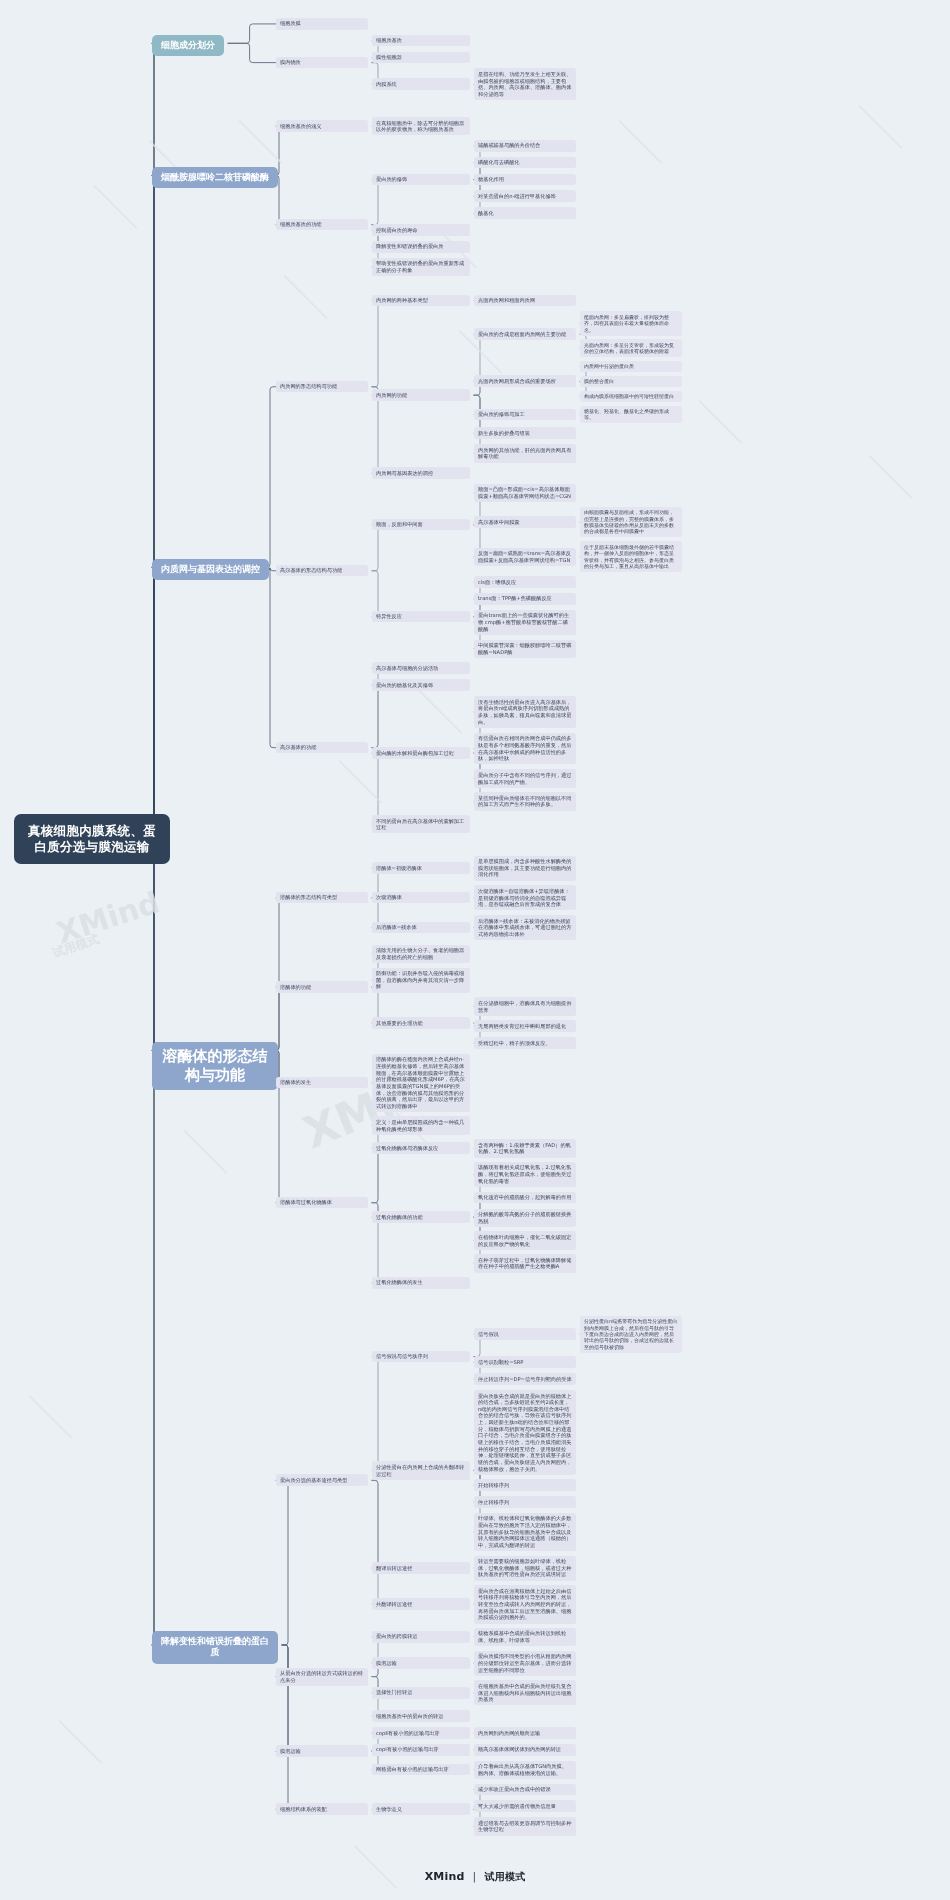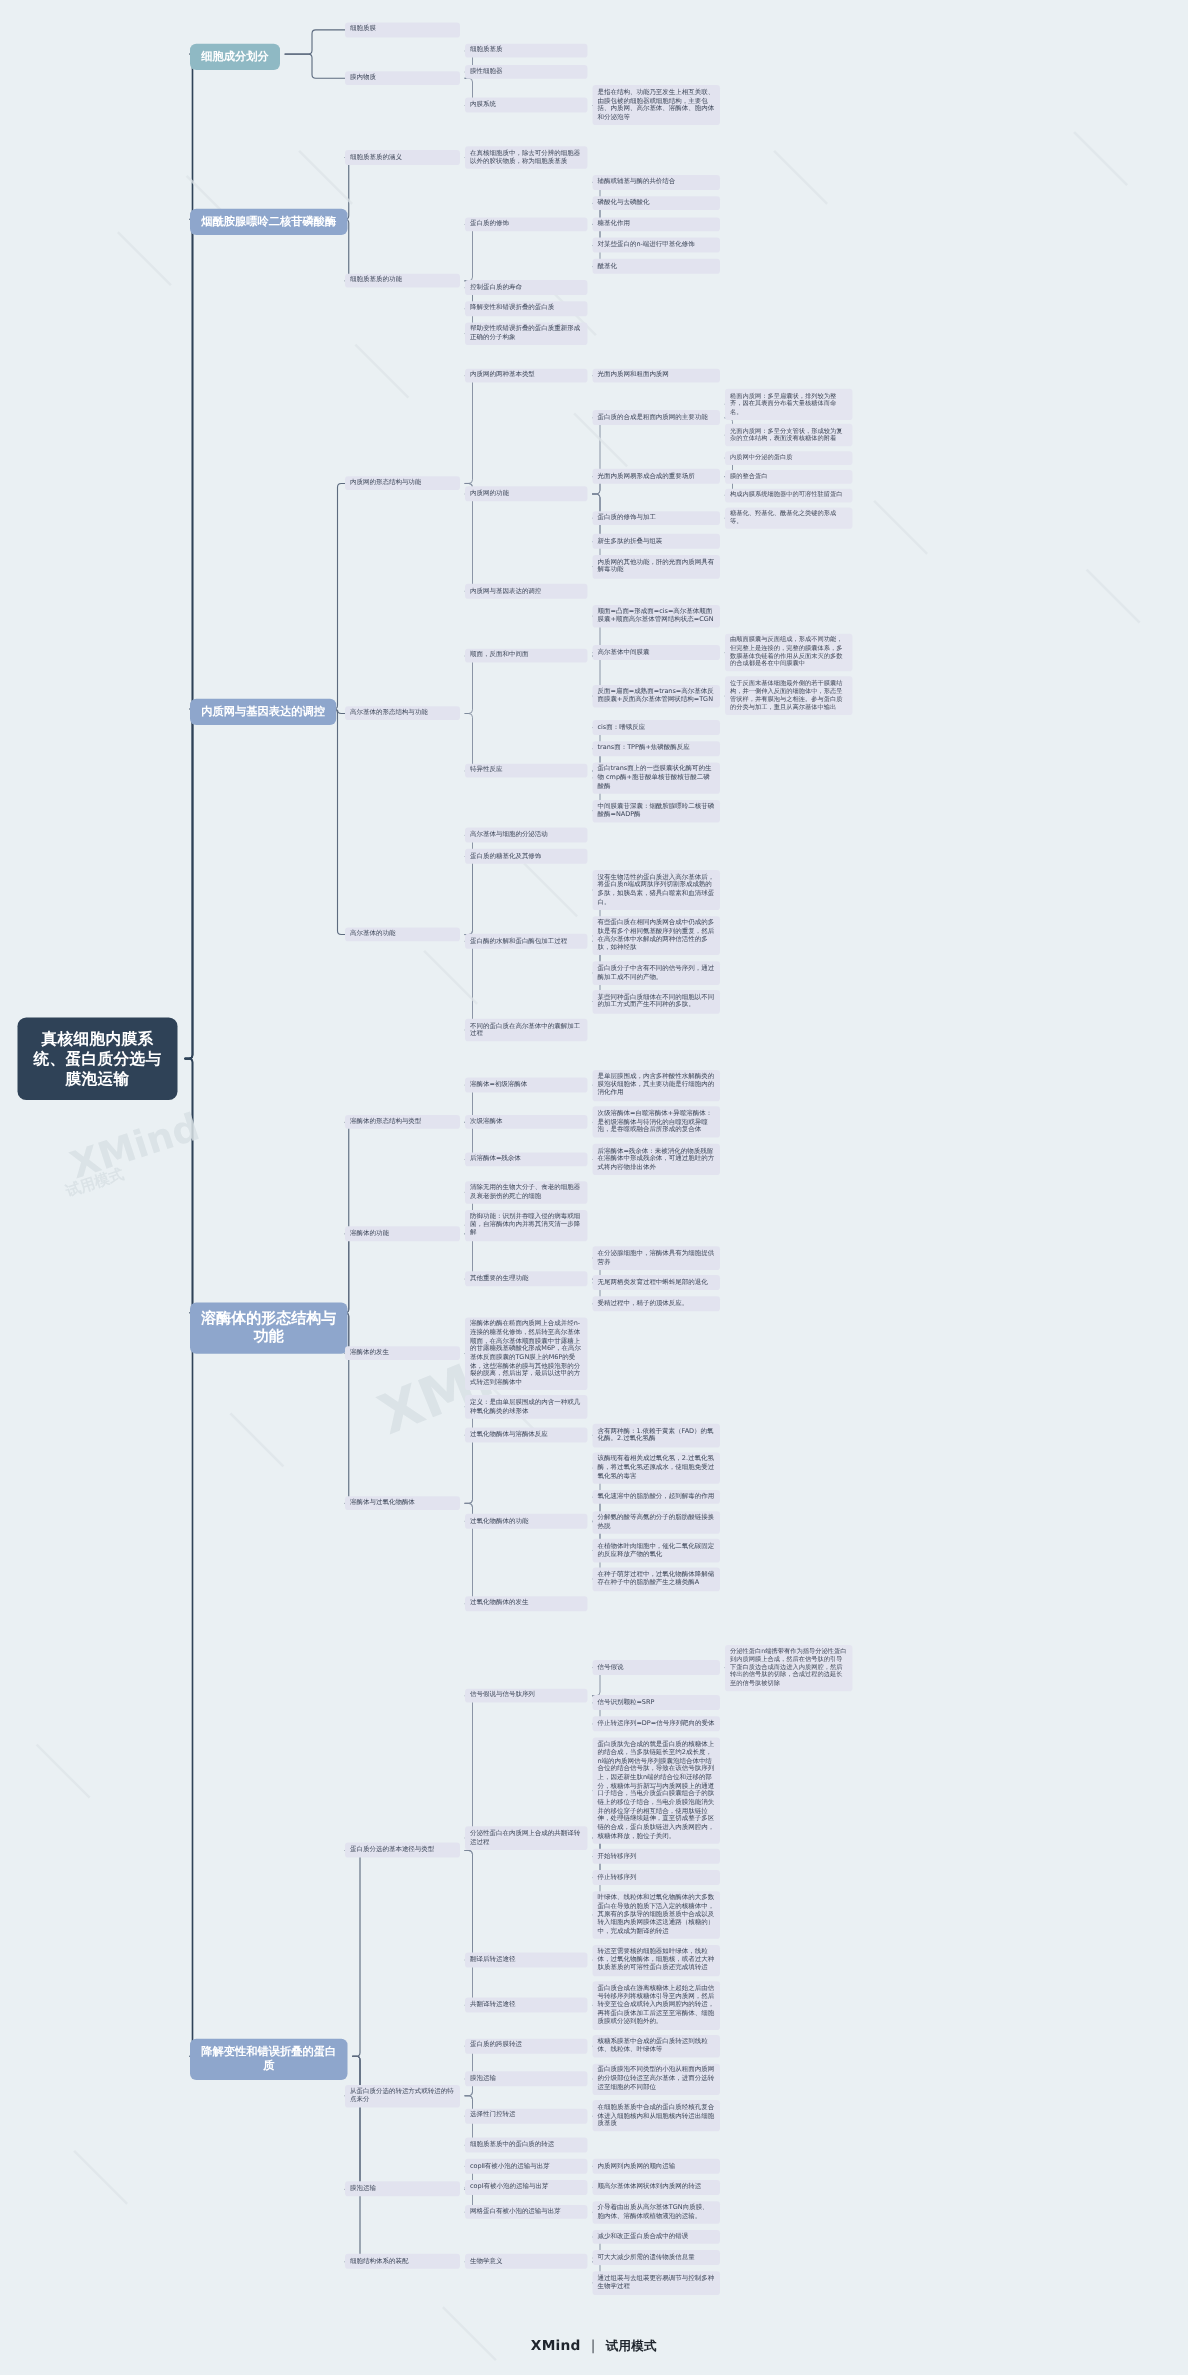--- a/index.html
+++ b/index.html
@@ -185,21 +185,21 @@
   <div class="wm-slash" style="left:390px; top:1105px; width:60px; transform:rotate(45deg);"></div>
   <div class="wm-slash" style="left:30px; top:1395px; width:60px; transform:rotate(45deg);"></div>
   <div class="wm-slash" style="left:60px; top:1720px; width:60px; transform:rotate(45deg);"></div>
   <div class="wm-slash" style="left:355px; top:1845px; width:60px; transform:rotate(45deg);"></div>
 
   <div class="wm" style="left:55px; top:900px; font-size:30px; transform:rotate(-18deg);">XMind</div>
   <div class="wm" style="left:52px; top:938px; font-size:12px; transform:rotate(-18deg);">试用模式</div>
   <div class="wm" style="left:300px; top:1080px; font-size:44px; transform:rotate(-22deg);">XMind</div>
 
   <div id="nodes">
-      <div class="node root" style="left: 14px; width: 128px; top: 813.884px;">真核细胞内膜系统、蛋白质分选与膜泡运输</div>
+      <div class="node root" style="left: 14px; width: 156px; top: 813.884px;">真核细胞内膜系统、蛋白质分选与膜泡运输</div>
       <div class="node main teal" style="left: 152px; top: 34.7847px; width: auto; font-size: 9px; word-break: break-all; max-width: 126px; white-space: normal;"><span>细胞成分划分</span></div>
       <div class="node sub" style="left: 276px; top: 17.9311px; width: 92px; font-size: 5.2px; word-break: break-all;"><span>细胞质膜</span></div>
       <div class="node sub" style="left: 276px; top: 56.5953px; width: 92px; font-size: 5.2px; word-break: break-all;"><span>膜内物质</span></div>
       <div class="node sub" style="left: 372px; top: 34.7847px; width: 98px; font-size: 5.2px; word-break: break-all;"><span>细胞质基质</span></div>
       <div class="node sub" style="left: 372px; top: 51.6383px; width: 98px; font-size: 5.2px; word-break: break-all;"><span>膜性细胞器</span></div>
       <div class="node sub" style="left: 372px; top: 78.4058px; width: 98px; font-size: 5.2px; word-break: break-all;"><span>内膜系统</span></div>
       <div class="node sub" style="left: 474px; top: 68.4919px; width: 102px; font-size: 5.2px; word-break: break-all;"><span>是指在结构、功能乃至发生上相互关联、由膜包被的细胞器或细胞结构，主要包括、内质网、高尔基体、溶酶体、胞内体和分泌泡等</span></div>
       <div class="node main" style="left: 152px; top: 166.887px; width: auto; font-size: 9px; word-break: break-all; max-width: 126px; white-space: normal;"><span>烟酰胺腺嘌呤二核苷磷酸酶</span></div>
       <div class="node sub" style="left: 276px; top: 120.044px; width: 92px; font-size: 5.2px; word-break: break-all;"><span>细胞质基质的涵义</span></div>
       <div class="node sub" style="left: 372px; top: 117.07px; width: 98px; font-size: 5.2px; word-break: break-all;"><span>在真核细胞质中，除去可分辨的细胞器以外的胶状物质，称为细胞质基质</span></div>
@@ -244,21 +244,21 @@
       <div class="node sub" style="left: 474px; top: 639.532px; width: 102px; font-size: 5.2px; word-break: break-all;"><span>中间膜囊苷深囊：烟酰胺腺嘌呤二核苷磷酸酶=NADP酶</span></div>
       <div class="node sub" style="left: 276px; top: 741.645px; width: 92px; font-size: 5.2px; word-break: break-all;"><span>高尔基体的功能</span></div>
       <div class="node sub" style="left: 372px; top: 662.334px; width: 98px; font-size: 5.2px; word-break: break-all;"><span>高尔基体与细胞的分泌活动</span></div>
       <div class="node sub" style="left: 372px; top: 679.187px; width: 98px; font-size: 5.2px; word-break: break-all;"><span>蛋白质的糖基化及其修饰</span></div>
       <div class="node sub" style="left: 372px; top: 747.097px; width: 98px; font-size: 5.2px; word-break: break-all;"><span>蛋白酶的水解和蛋白酶包加工过程</span></div>
       <div class="node sub" style="left: 474px; top: 696.041px; width: 102px; font-size: 5.2px; word-break: break-all;"><span>没有生物活性的蛋白质进入高尔基体后，将蛋白质n端成两肽序列切割形成成熟的多肽，如胰岛素，猪具白噬素和血清球蛋白。</span></div>
       <div class="node sub" style="left: 474px; top: 732.722px; width: 102px; font-size: 5.2px; word-break: break-all;"><span>有些蛋白质在相同内质网合成中仍成的多肽是有多个相同氨基酸序列的重复，然后在高尔基体中水解成的两种信活性的多肽，如神经肽</span></div>
       <div class="node sub" style="left: 474px; top: 769.404px; width: 102px; font-size: 5.2px; word-break: break-all;"><span>蛋白质分子中含有不同的信号序列，通过酶加工成不同的产物。</span></div>
       <div class="node sub" style="left: 474px; top: 792.206px; width: 102px; font-size: 5.2px; word-break: break-all;"><span>某些同种蛋白质细体在不同的细胞以不同的加工方式而产生不同种的多肽。</span></div>
       <div class="node sub" style="left: 372px; top: 815.008px; width: 98px; font-size: 5.2px; word-break: break-all;"><span>不同的蛋白质在高尔基体中的囊解加工过程</span></div>
-      <div class="node main" style="left: 152px; top: 1041.79px; width: auto; font-size: 12px; word-break: break-all; max-width: 126px; white-space: normal;"><span>溶酶体的形态结构与功能</span></div>
+      <div class="node main" style="left: 152px; top: 1041.79px; width: auto; font-size: 15px; word-break: break-all; max-width: 126px; white-space: normal;"><span>溶酶体的形态结构与功能</span></div>
       <div class="node sub" style="left: 276px; top: 891.84px; width: 92px; font-size: 5.2px; word-break: break-all;"><span>溶酶体的形态结构与类型</span></div>
       <div class="node sub" style="left: 372px; top: 862.098px; width: 98px; font-size: 5.2px; word-break: break-all;"><span>溶酶体=初级溶酶体</span></div>
       <div class="node sub" style="left: 474px; top: 855.654px; width: 102px; font-size: 5.2px; word-break: break-all;"><span>是单层膜围成，内含多种酸性水解酶类的膜泡状细胞体，其主要功能是行细胞内的消化作用</span></div>
       <div class="node sub" style="left: 372px; top: 891.84px; width: 98px; font-size: 5.2px; word-break: break-all;"><span>次级溶酶体</span></div>
       <div class="node sub" style="left: 474px; top: 885.396px; width: 102px; font-size: 5.2px; word-break: break-all;"><span>次级溶酶体=自噬溶酶体+异噬溶酶体：是初级溶酶体与待消化的自噬泡或异噬泡，是吞噬或融合后所形成的复合体</span></div>
       <div class="node sub" style="left: 372px; top: 921.582px; width: 98px; font-size: 5.2px; word-break: break-all;"><span>后溶酶体=残余体</span></div>
       <div class="node sub" style="left: 474px; top: 915.138px; width: 102px; font-size: 5.2px; word-break: break-all;"><span>后溶酶体=残余体：未被消化的物质残留在溶酶体中形成残余体，可通过胞吐的方式将内容物排出体外</span></div>
       <div class="node sub" style="left: 276px; top: 981.065px; width: 92px; font-size: 5.2px; word-break: break-all;"><span>溶酶体的功能</span></div>
       <div class="node sub" style="left: 372px; top: 944.879px; width: 98px; font-size: 5.2px; word-break: break-all;"><span>清除无用的生物大分子、食老的细胞器及衰老损伤的死亡的细胞</span></div>
       <div class="node sub" style="left: 372px; top: 967.681px; width: 98px; font-size: 5.2px; word-break: break-all;"><span>防御功能：识别并吞噬入侵的病毒或细菌，自溶酶体向内并将其消灭清一步降解</span></div>

